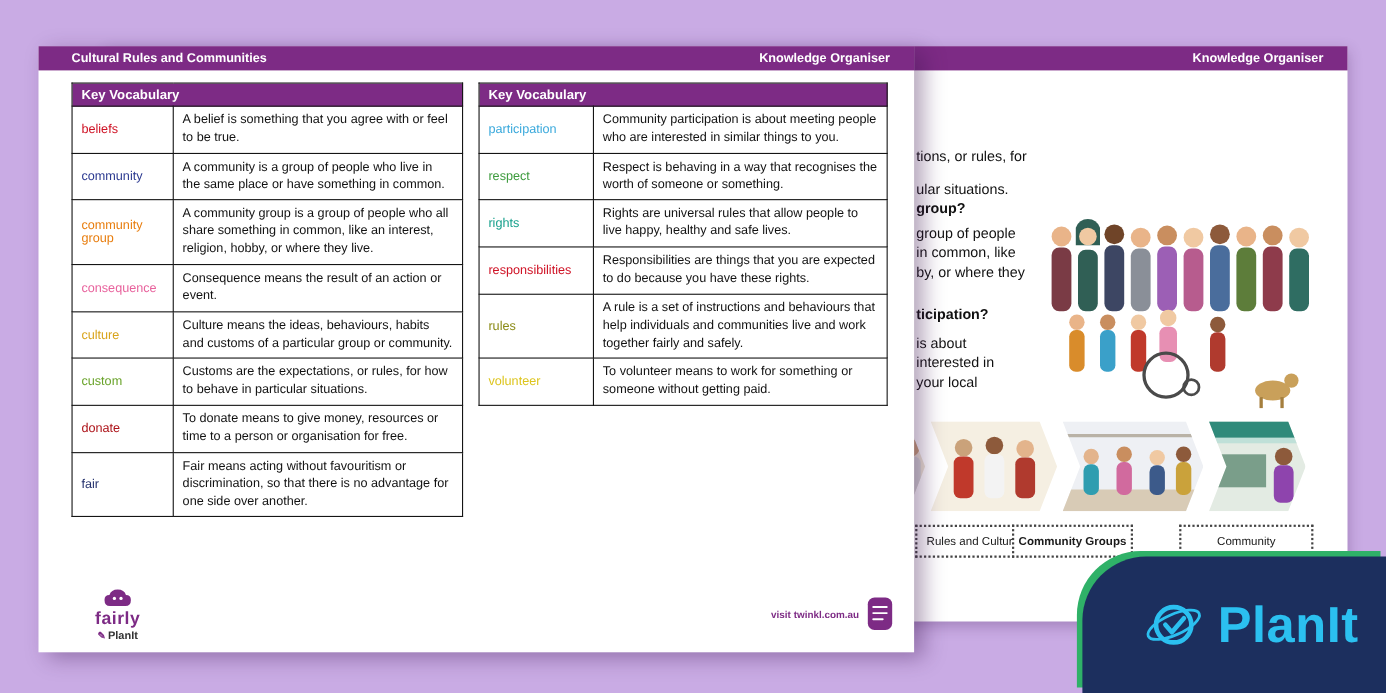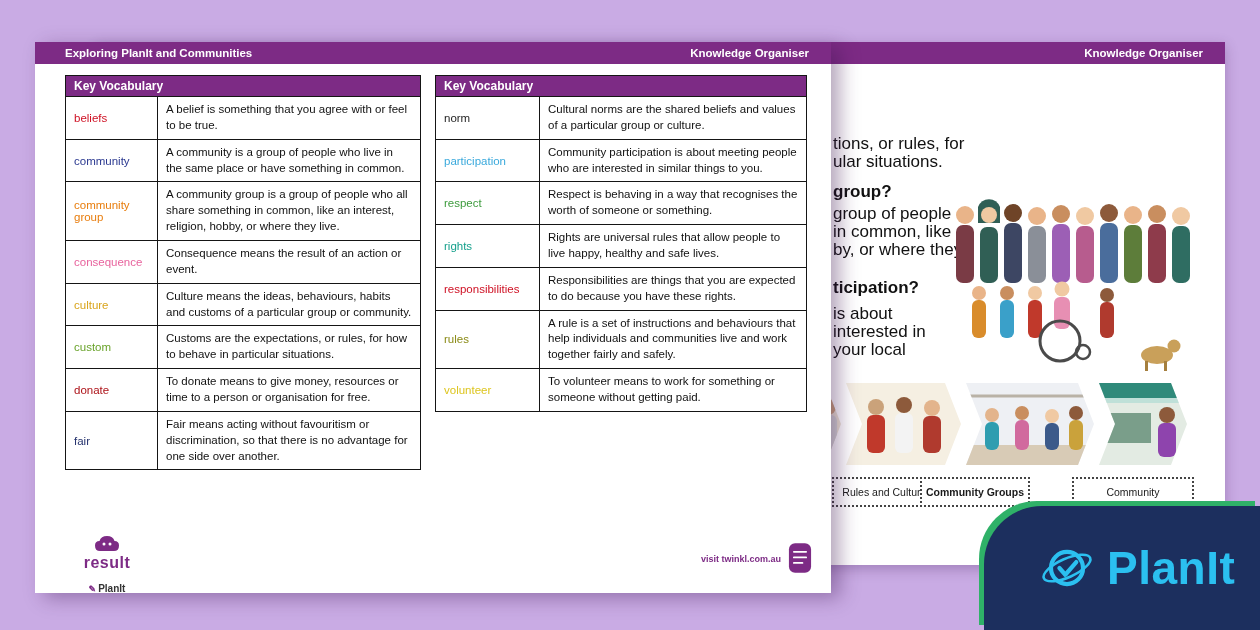--- a/index.html
+++ b/index.html
@@ -22,28 +22,28 @@
   .vocab th{background:#7d2b85;color:#fff;font-size:12px;text-align:left;padding:3px 8px;
             border:1.8px solid #151515;height:21px;}
   .vocab td{border:1.8px solid #151515;font-size:11.5px;vertical-align:middle;}
   td.term{font-weight:normal;padding:5px 6px 5px 8px;}
   td.def{padding:5px 8px;line-height:1.38;color:#111;}
 
   
   .twinkl-logo{position:absolute;left:26px;top:492px;width:92px;text-align:center;}
   .tw-cloud{display:block;margin:0 auto 1px auto;}
   .tw-text{font-size:16px;font-weight:bold;color:#7d2b85;letter-spacing:.5px;line-height:1;}
-  .tw-sub{font-size:10px;font-weight:bold;color:#333;margin-top:12px;}
+  .tw-sub{font-size:10px;font-weight:bold;color:#333;margin-top:2px;}
   .pencil-icon{color:#7d2b85;margin-right:2px;font-size:9px;}
   .visit{position:absolute;left:666px;top:512px;font-size:9px;font-weight:bold;color:#7d2b85;}
   .crest{position:absolute;left:752px;top:500px;width:26px;height:32px;}
 
   
-  .frag{position:absolute;left:737px;font-size:17px;color:#111;white-space:nowrap;}
-  .f0{top:92px;} .f1{top:110px;}
+  .frag{position:absolute;left:737px;font-size:13px;color:#111;white-space:nowrap;}
+  .f0{top:92px;} .f1{top:122px;}
   .f2{top:140px;font-weight:bold;}
   .f3{top:162px;} .f4{top:180px;} .f5{top:198px;}
   .f6{top:236px;font-weight:bold;}
   .f7{top:262px;} .f8{top:280px;} .f9{top:298px;}
 
   .illustration{position:absolute;left:846px;top:132px;width:262px;height:200px;}
   .illustration svg{width:100%;height:100%;}
 
   .photo-strip{position:absolute;left:660px;top:341px;width:434px;height:82px;display:flex;gap:5px;}
   .photo{height:82px;clip-path:polygon(16px 50%,0 0,calc(100% - 16px) 0,100% 50%,calc(100% - 16px) 100%,0 100%);}
@@ -179,21 +179,21 @@
       </div>
     </div>
 
     <div class="caption c0">Rules and Cultures</div>
     <div class="caption c1">Community Groups</div>
     <div class="caption c2">Community</div>
   </section>
 
   <section class="page page-front">
     <header class="pagebar">
-      <span>Exploring PlanIt and Communities</span>
+      <span>Cultural Rules and Communities</span>
       <span>Knowledge Organiser</span>
     </header>
 
     <table class="vocab left">
       <colgroup>
           <col style="width:92px">
           <col>
         </colgroup>
       <thead>
           <tr>
@@ -241,24 +241,20 @@
           <col style="width:104px">
           <col>
         </colgroup>
       <thead>
           <tr>
             <th colspan="2">Key Vocabulary</th>
           </tr>
         </thead>
       <tbody>
         <tr>
-          <td class="term" style="color: rgb(31, 31, 31);">norm</td>
-          <td class="def">Cultural norms are the shared beliefs and values of a particular group or culture.</td>
-        </tr>
-        <tr>
           <td class="term" style="color: rgb(58, 169, 220);">participation</td>
           <td class="def">Community participation is about meeting people who are interested in similar things to you.</td>
         </tr>
         <tr>
           <td class="term" style="color: rgb(61, 155, 61);">respect</td>
           <td class="def">Respect is behaving in a way that recognises the worth of someone or something.</td>
         </tr>
         <tr>
           <td class="term" style="color: rgb(22, 160, 140);">rights</td>
           <td class="def">Rights are universal rules that allow people to live happy, healthy and safe lives.</td>
@@ -277,21 +273,21 @@
         </tr>
       </tbody>
     </table>
 
     <div class="twinkl-logo">
       <svg class="tw-cloud" width="30" height="20" viewBox="0 0 30 20">
         <path d="M8 17 Q3 17 3 11.5 Q3 7 7.5 7 Q9 2 15 2 Q21 2 22.5 7 Q27 7 27 11.5 Q27 17 22 17 Z" fill="#7d2b85"></path>
         <circle cx="12" cy="10" r="1.5" fill="#fff"></circle>
           <circle cx="18" cy="10" r="1.5" fill="#fff"></circle>
       </svg>
-      <div class="tw-text">result</div>
+      <div class="tw-text">fairly</div>
       <div class="tw-sub"><span class="pencil-icon">✎</span><span>PlanIt</span></div>
     </div>
 
     <div class="visit">visit twinkl.com.au</div>
 
     <div class="crest">
       <svg width="26" height="32" viewBox="0 0 20 26">
         <rect x="1" y="1" width="18" height="24" rx="5" fill="#7d2b85"></rect>
         <path d="M5 8 h10 M5 12.5 h10 M5 17 h7" stroke="#fff" stroke-width="1.4" stroke-linecap="round" fill="none"></path>
       </svg>

